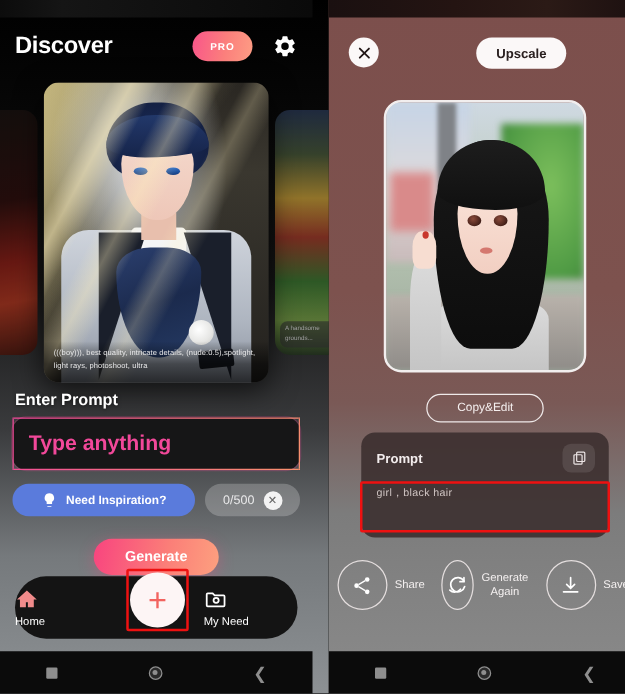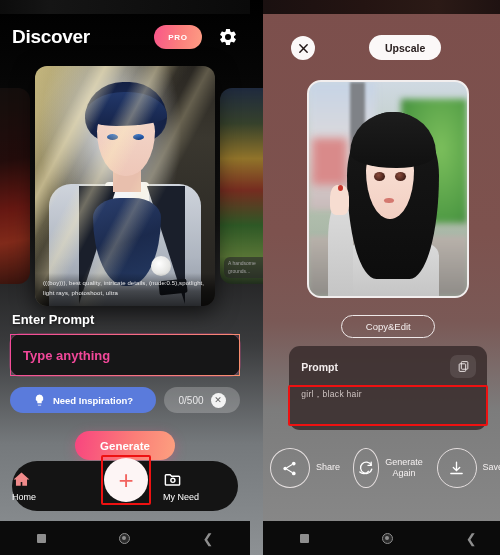--- a/index.html
+++ b/index.html
@@ -134,21 +134,21 @@
   .enter-prompt-label {
     color:#fff; font-size:13px; font-weight:bold; margin:6px 0 7px 2px;
     text-shadow:0 1px 3px rgba(0,0,0,.5);
   }
   .prompt-box {
     height:42px; border-radius:11px; background:#161617;
     border:1.4px solid; border-image:linear-gradient(120deg,#f2489a,#f9916d) 1;
     border-radius:11px; display:flex; align-items:center; padding:0 12px;
     box-shadow:0 0 0 1px rgba(242,72,154,.25);
   }
-  .prompt-placeholder { color:#f2489a; font-size:13px; font-weight:bold; }
+  .prompt-placeholder { color:#f2489a; font-size:17px; font-weight:bold; }
 
   .l-row2 { display:flex; align-items:center; margin-top:11px; gap:8px; }
   .inspo {
     flex:1; height:26px; border-radius:13px; background:#5a7bdc;
     display:flex; align-items:center; justify-content:center; gap:7px;
   }
   .bulb { width:13px; height:13px; display:block; }
   .inspo-label { color:#fff; font-size:9.5px; font-weight:bold; }
   .counter {
     width:76px; height:26px; border-radius:13px; background:rgba(255,255,255,.22);
@@ -205,21 +205,21 @@
     position:relative; width:250px; height:555px; overflow:hidden;
     background:linear-gradient(180deg,#7c4f4c 0%,#7d524e 42%,#7a5956 58%,#7c7c7c 74%,#868686 92%,#8a8a8a 100%);
   }
   .statusbar-r {
     position:absolute; top:0; left:0; width:250px; height:14px;
     background:linear-gradient(90deg,#1a1010 0%,#241412 40%,#2b1a16 70%,#1c1010 100%);
     z-index:30;
   }
   .r-header {
     position:absolute; top:30px; left:0; width:206px; height:30px;
-    display:flex; align-items:flex-end; justify-content:space-between; padding:0 28px; z-index:20;
+    display:flex; align-items:flex-start; justify-content:space-between; padding:0 16px; z-index:20;
   }
   .close-btn {
     width:24px; height:24px; border-radius:50%; background:#fbf8f8;
     display:flex; align-items:center; justify-content:center;
   }
   .close-x { width:11px; height:11px; display:block; }
   .upscale-btn {
     padding:0 16px; height:25px; border-radius:13px; background:#fbf8f8;
     display:flex; align-items:center; justify-content:center;
     color:#2a2020; font-size:10.5px; font-weight:bold;

